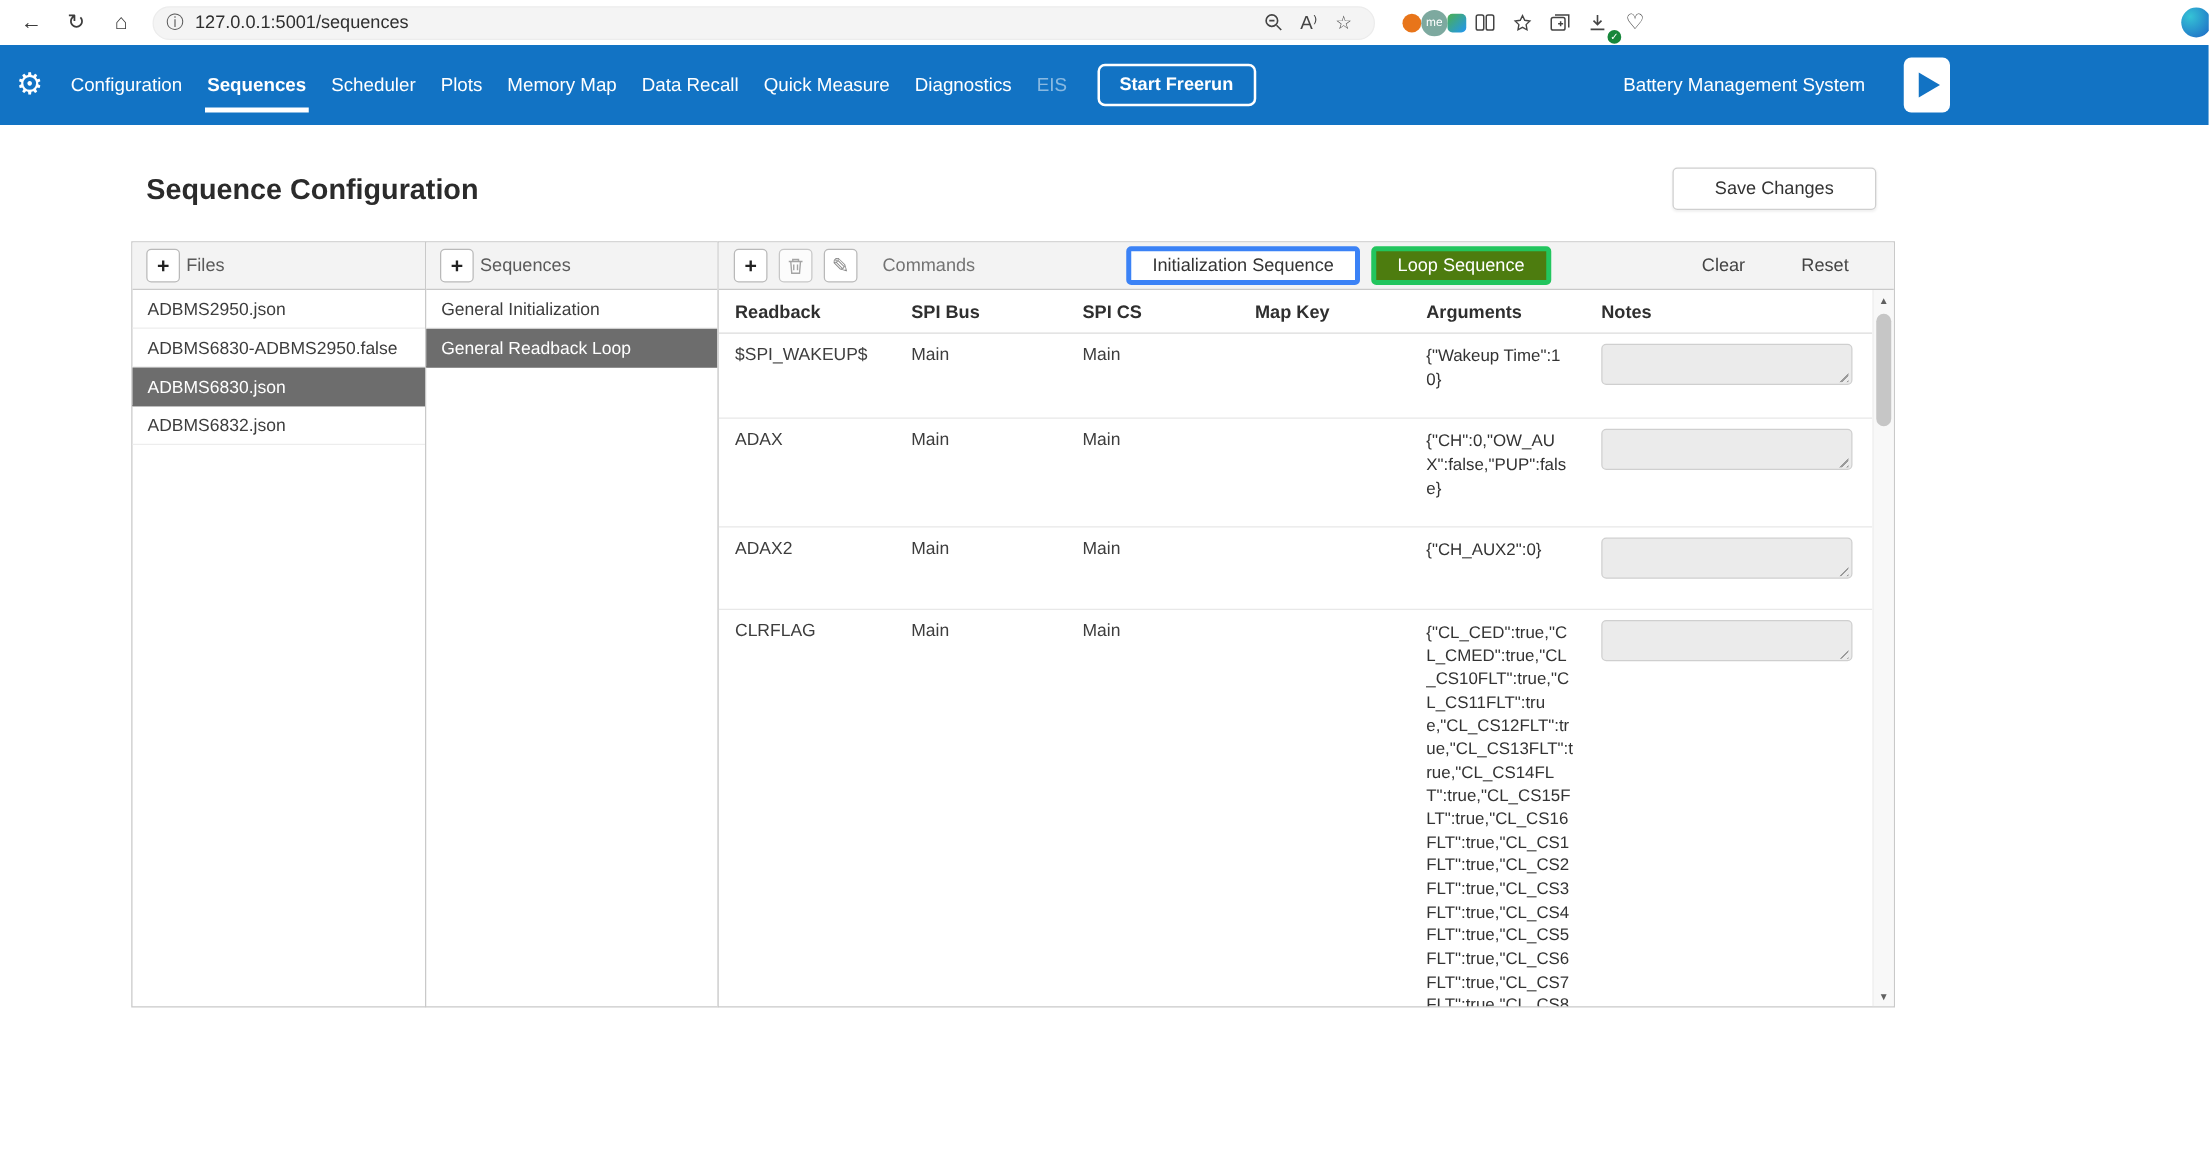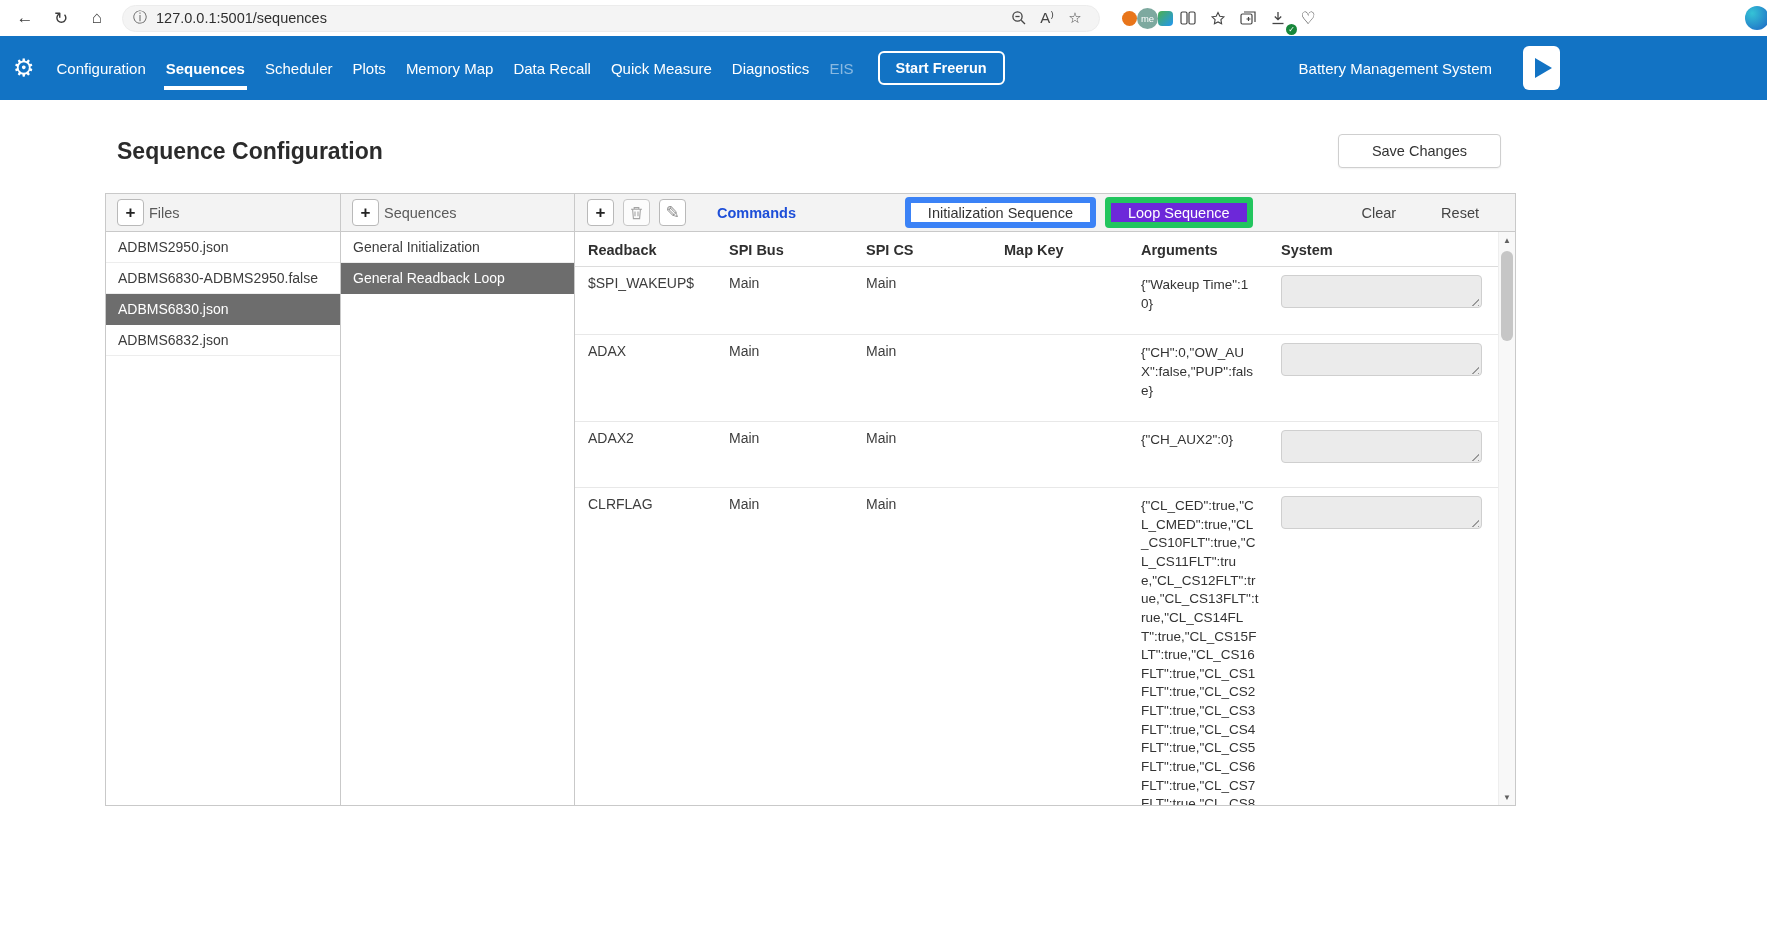--- a/index.html
+++ b/index.html
@@ -70,25 +70,25 @@
   .icon-btn.trash { opacity:.75; }
   .panel-header-label { margin-left:5px; font-size:14.5px; color:#5a5a5a; }
 
   .list-item { padding:7px 12px; font-size:14px; color:#3d3d3d; border-bottom:1px solid #ededed; cursor:pointer;
                white-space:nowrap; overflow:hidden; }
   .list-item.selected { background:#6d6d6d; color:#fff; border-bottom-color:#6d6d6d; }
 
   
   .cmd-toolbar { height:38px; flex:none; background:#f3f3f3; border-bottom:1px solid #c9c9c9;
                  display:flex; align-items:center; padding:0 10px 0 12px; gap:9px; }
-  .cmd-label { margin:0 auto 0 22px; font-size:14.5px; color:#1d4ed8;font-weight:bold; }
+  .cmd-label { margin:0 auto 0 11px; font-size:14.5px; color:#737373; }
   .seq-btn { height:31px; padding:0 17px; border-radius:4px; font-size:14.5px; display:flex; align-items:center;
              cursor:pointer; font-family:inherit; white-space:nowrap; }
-  .seq-btn.outline { background:#fff; border:6px solid #3b82f6; color:#333; }
-  .seq-btn.primary { background:#6d28d9; border:6px solid #22c55e; color:#fff; margin-left:0; }
+  .seq-btn.outline { background:#fff; border:4px solid #3b82f6; color:#333; }
+  .seq-btn.primary { background:#4d7c0f; border:4px solid #22c55e; color:#fff; margin-left:0; }
   .link-btn { font-size:14.5px; color:#444; cursor:pointer; }
   .link-clear { margin-left:auto; }
   .link-reset { margin:0 26px 0 36px; }
 
   
   .table-wrap { position:relative; flex:1; overflow:hidden; }
   .table-inner { margin-right:17px; overflow:hidden; height:100%; }
   .t-head, .t-row { display:grid; grid-template-columns:141px 137px 138px 137px 140px 1fr; padding-left:13px; }
   .t-head { padding-top:10px; padding-bottom:8px; font-weight:700; font-size:14.5px; color:#2f2f2f;
             border-bottom:1px solid #dcdcdc; }
@@ -237,21 +237,21 @@
 
     <div class="table-wrap">
       <div class="table-inner">
 
         <div class="t-head">
           <div class="cell">Readback</div>
           <div class="cell">SPI Bus</div>
           <div class="cell">SPI CS</div>
           <div class="cell">Map Key</div>
           <div class="cell">Arguments</div>
-          <div class="cell">System</div>
+          <div class="cell">Notes</div>
         </div>
 
         <div class="t-row">
           <div class="cell">$SPI_WAKEUP$</div>
           <div class="cell">Main</div>
           <div class="cell">Main</div>
           <div class="cell"></div>
           <div class="cell args">{"Wakeup Time":10}</div>
           <div class="cell">
             <span class="notes-box"><textarea style=""></textarea></span>

